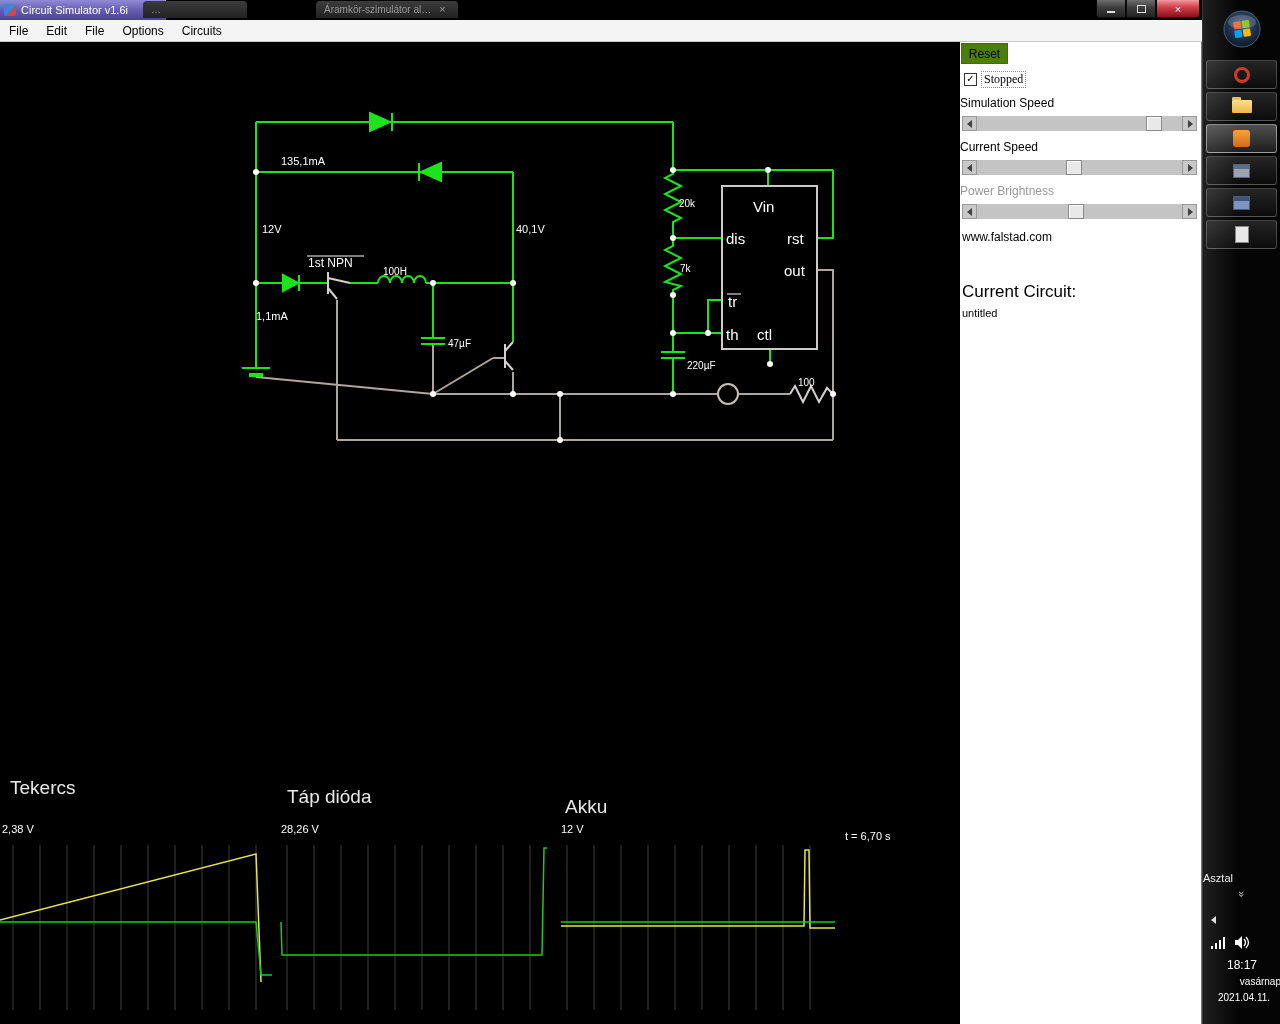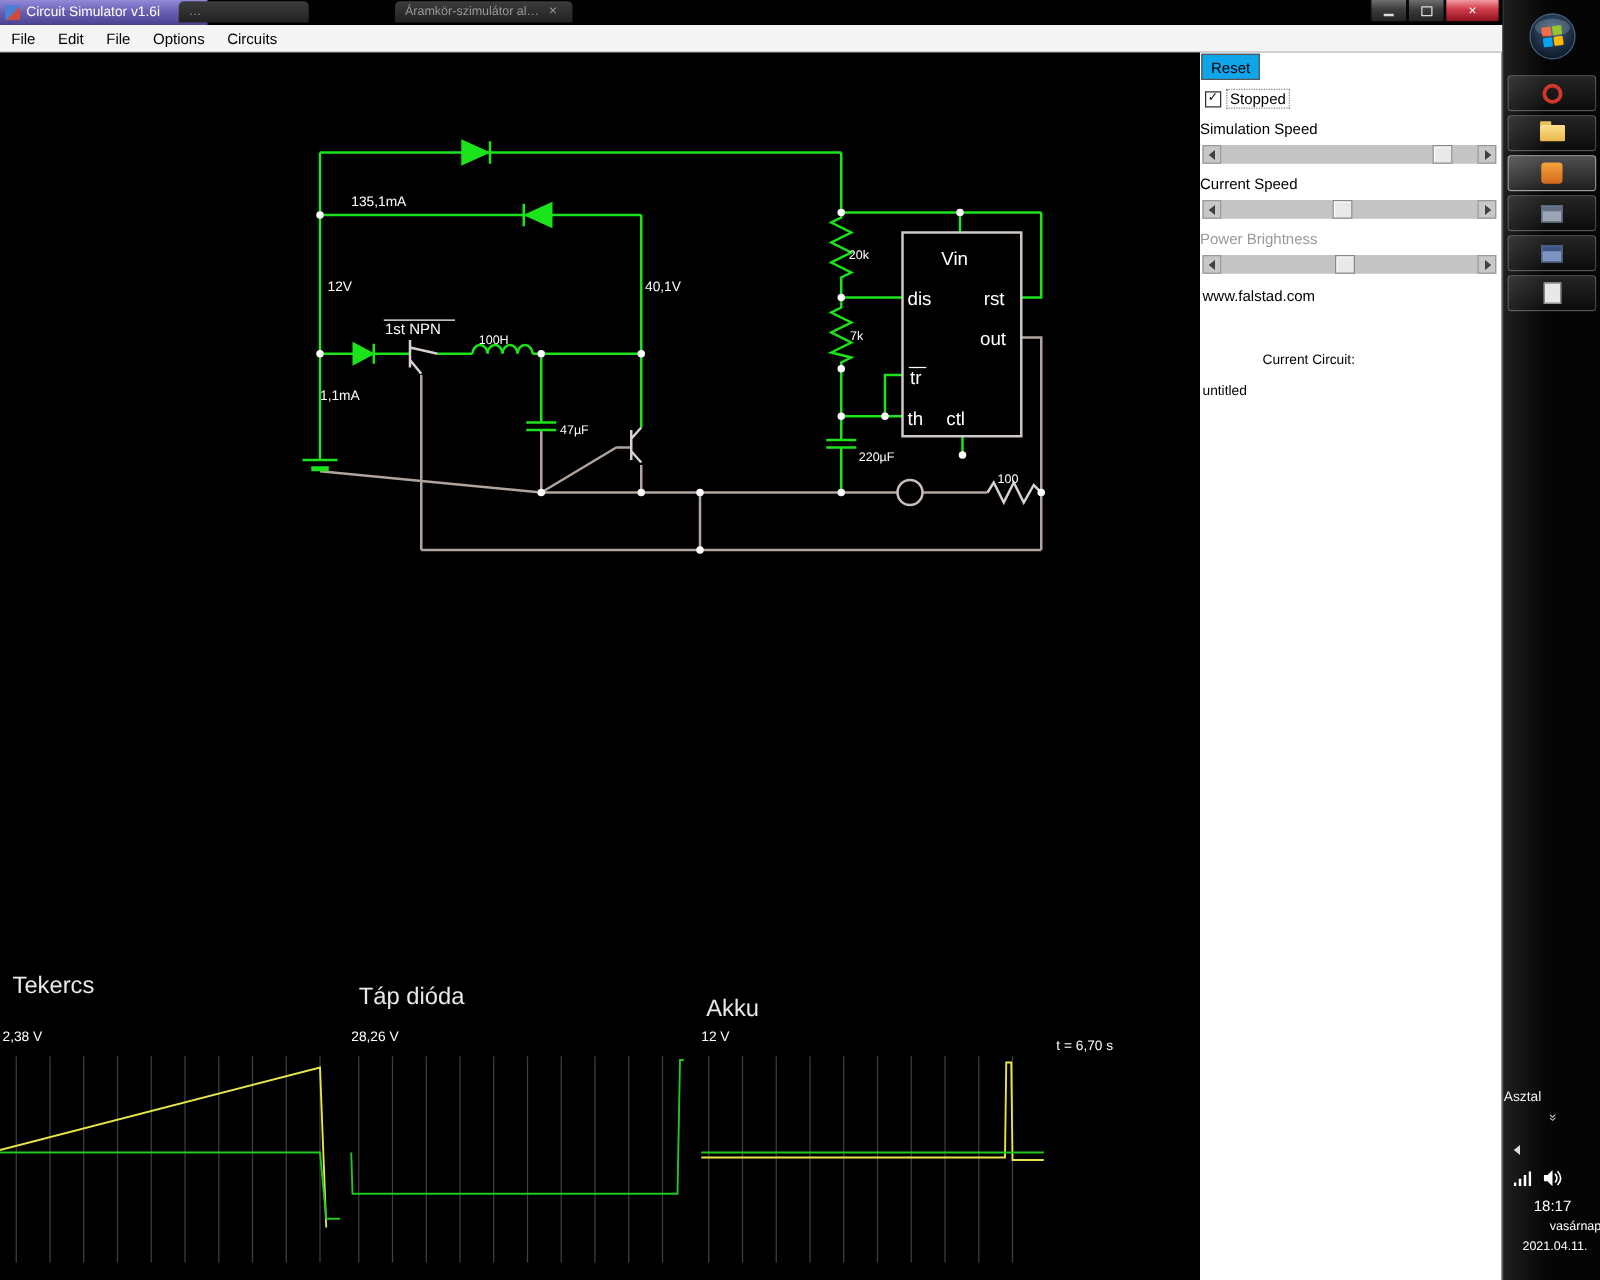--- a/index.html
+++ b/index.html
@@ -34,41 +34,41 @@
   #menubar{position:absolute;left:0;top:20px;width:1202px;height:22px;background:#f4f4f4;
       border-bottom:1px solid #c8c8c8;display:flex;align-items:center;font-size:12px;color:#000;box-sizing:border-box;}
   .menu-item{padding:0 9px;}
 
   
   #canvas{position:absolute;left:0;top:42px;width:960px;height:982px;background:#000;}
 
   
   #panel{position:absolute;left:960px;top:42px;width:242px;height:982px;background:#fff;
       border-right:1px solid #777;box-sizing:border-box;font-size:12px;color:#000;}
-  #reset-btn{position:absolute;left:1px;top:1px;width:47px;height:21px;background:#0ea5e9;
+  #reset-btn{position:absolute;left:1px;top:1px;width:47px;height:21px;background:#4d7c0f;
       border:1px solid #555;font-size:12px;font-family:"Liberation Sans",sans-serif;}
   #stopped-row{position:absolute;left:4px;top:29px;display:flex;align-items:center;}
   .cb{width:11px;height:11px;border:1px solid #333;background:#fff;font-size:10px;line-height:10px;
       text-align:center;color:#000;}
-  .cb-label{margin-left:4px;border:1px dotted #888;padding:0 2px;font-size:12px;}
+  .cb-label{margin-left:4px;border:1px dotted #888;padding:0 2px;font-size:12px;font-family:Liberation Serif, serif;}
   .slider-label{position:absolute;left:0;width:238px;text-align:left;font-size:12px;}
   .slider-label.disabled{color:#999;}
   .scrollbar{position:absolute;left:2px;width:235px;height:15px;background:#c4c4c4;}
   .sb-arrow{position:absolute;top:0;width:15px;height:15px;background:#c8c8c8;border:1px solid #9a9a9a;
       box-sizing:border-box;}
   .sb-arrow.left{left:0;}
   .sb-arrow.right{right:0;}
   .tri-l{position:absolute;left:4px;top:3px;width:0;height:0;border-top:4px solid transparent;
       border-bottom:4px solid transparent;border-right:5px solid #404040;}
   .tri-r{position:absolute;left:5px;top:3px;width:0;height:0;border-top:4px solid transparent;
       border-bottom:4px solid transparent;border-left:5px solid #404040;}
   .sb-thumb{position:absolute;top:0;width:16px;height:15px;background:#e9e9e9;border:1px solid #8a8a8a;
       box-sizing:border-box;box-shadow:inset 1px 1px 0 #fff;}
   #site-label{position:absolute;left:2px;top:188px;font-size:12px;}
-  #cc-label{position:absolute;left:2px;top:240px;font-size:11px;margin-left:48px;}
+  #cc-label{position:absolute;left:2px;top:240px;font-size:17px;}
   #cc-value{position:absolute;left:2px;top:265px;font-size:11px;}
 
   
   #taskbar{position:absolute;left:1202px;top:0;width:78px;height:1024px;
       background:linear-gradient(90deg,#1f1f1f,#050505 45%);border-left:1px solid #3a3a3a;box-sizing:border-box;}
   #start-orb{position:absolute;left:19px;top:9px;width:40px;height:40px;}
   .tb-btn{position:absolute;left:3px;width:71px;height:29px;border:1px solid rgba(255,255,255,.22);
       border-radius:3px;background:linear-gradient(rgba(255,255,255,.13),rgba(255,255,255,.03));
       display:flex;align-items:center;justify-content:center;box-sizing:border-box;}
   .tb-btn.active{background:linear-gradient(rgba(255,255,255,.30),rgba(255,255,255,.10));

